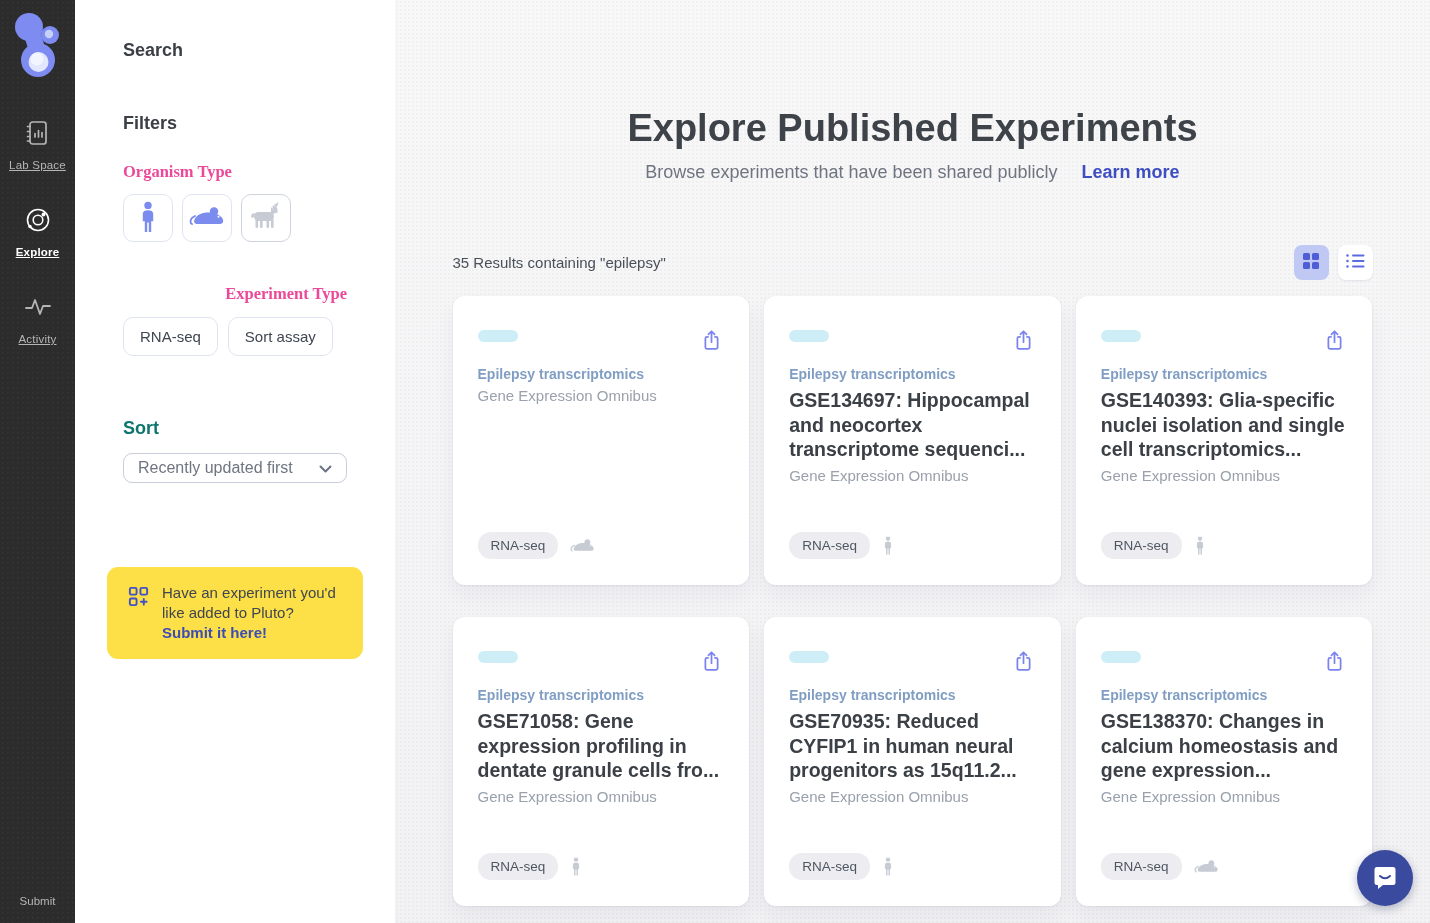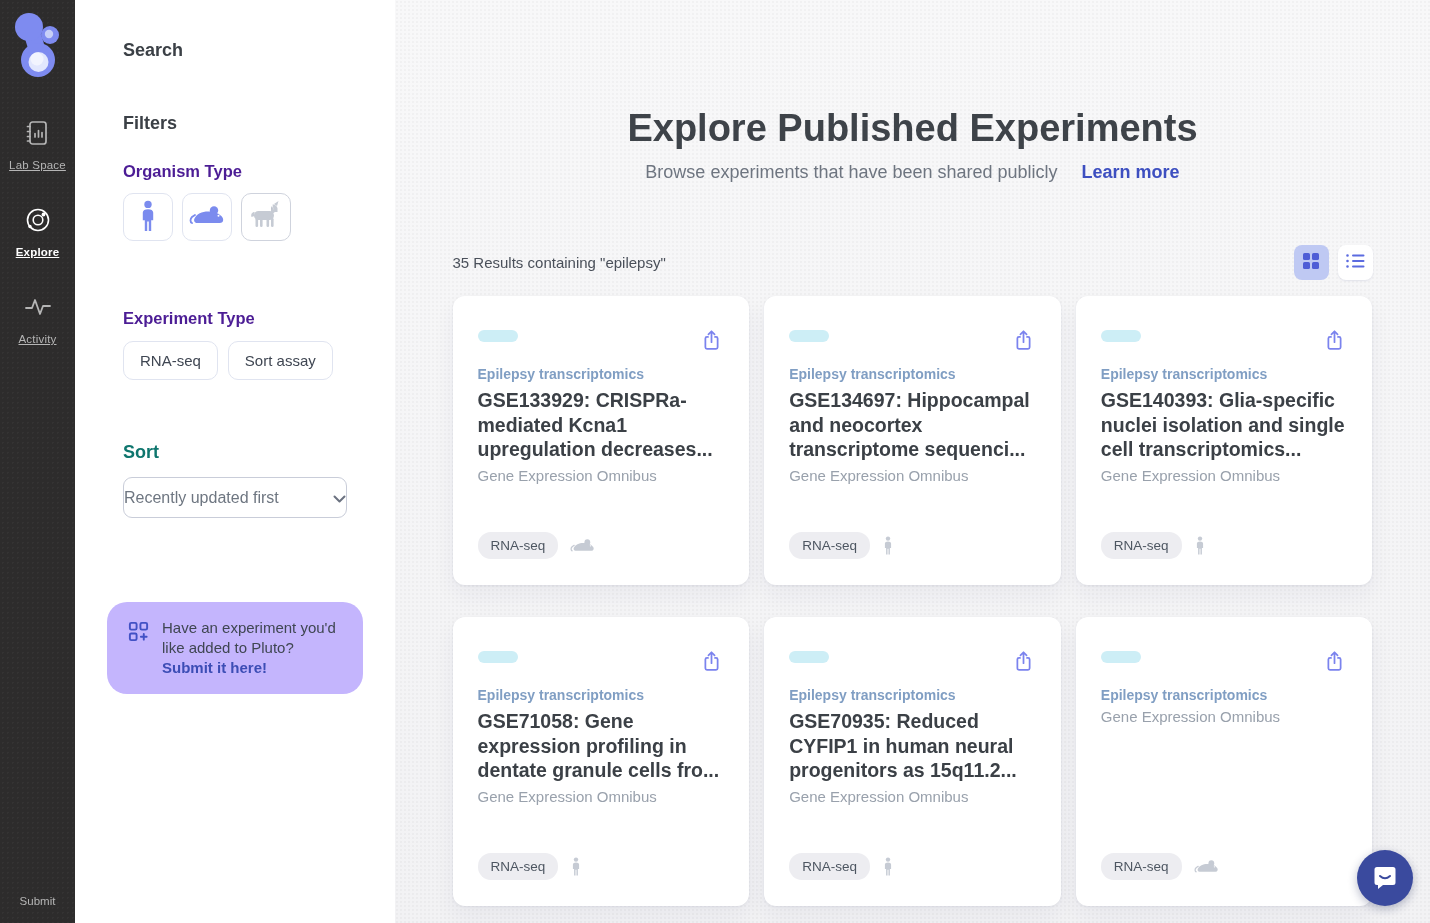--- a/index.html
+++ b/index.html
@@ -34,35 +34,35 @@
   
   .sidebar { width:320px; min-width:320px; height:100%; background:#ffffff;
     padding:40px 48px 0; position:relative; }
   .h1 { font-size:18px; font-weight:700; color:#3b4046; }
   .search-box { margin-top:14px; height:40px; border:1px solid #d6dae6; border-radius:8px;
     display:flex; align-items:center; padding:0 12px; background:#fff; }
   .search-box input { border:none; outline:none; flex:1; min-width:0;
     font-size:16px; color:#3f4652; font-family:inherit; }
   .icon-btn { background:none; border:none; cursor:pointer; display:flex; align-items:center; padding:2px; }
   .filters-h { margin-top:52px; }
-  .h2 { font-size:16.5px; font-weight:700; color:#4c1d95; }
+  .h2 { font-size:16.5px; font-weight:700; color:#ec4899;font-family:Liberation Serif, serif; }
   .organism-h { margin-top:28px; }
   .organism-row { margin-top:12px; display:flex; gap:9px; }
   .organism-btn { width:50px; height:48px; border:1px solid #e0e4f0; border-radius:10px;
     background:#fff; display:flex; align-items:center; justify-content:center; cursor:pointer; }
   .organism-btn.other { border-color:#cfd3dd; }
-  .experiment-h { margin-top:68px; }
+  .experiment-h { margin-top:42px;text-align:right; }
   .chip-row { margin-top:13px; display:flex; gap:10px; }
   .chip { border:1px solid #e0e4f0; border-radius:10px; background:#fff; cursor:pointer;
     font-size:15px; color:#3f4652; padding:10px 16px; font-family:inherit; }
   .sort-h { margin-top:62px; font-size:18px; color:#0f766e; }
-  .select { margin-top:14px; height:41px; border:1px solid #c9cdd9; border-radius:9px;
-    display:flex; align-items:center; justify-content:space-between; padding:0 0; cursor:pointer; background:#fff; }
+  .select { margin-top:14px; height:30px; border:1px solid #c9cdd9; border-radius:9px;
+    display:flex; align-items:center; justify-content:space-between; padding:0 14px; cursor:pointer; background:#fff; }
   .select .val { font-size:16px; color:#6e7681; }
-  .banner { margin-top:84px; margin-left:-16px; width:256px; background:#c4b5fd; border-radius:20px;
+  .banner { margin-top:84px; margin-left:-16px; width:256px; background:#fde047; border-radius:11px;
     padding:16px 20px 16px 20px; display:flex; align-items:flex-start; }
   .banner .txt { font-size:15px; line-height:20px; color:#3f4652; margin-left:12px; }
   .banner .link { color:#3c4db5; font-weight:700; cursor:pointer; }
 
   
   .main { flex:1; height:100%; overflow:hidden; position:relative;
     background:linear-gradient(#f8f8f9, #f2f2f4);
     display:flex; flex-direction:column; align-items:center; padding-top:106px; }
   .main::before { content:""; position:absolute; inset:0; pointer-events:none;
     background-image:radial-gradient(rgba(0,0,0,.028) 1px, transparent 1px); background-size:4px 4px; }
@@ -265,21 +265,20 @@
       <button class="icon-btn">
         <span>
           <svg width="21" height="24" viewBox="0 0 24 26" fill="none" stroke="#7b83ee" stroke-width="2" stroke-linecap="round" stroke-linejoin="round">
             <path d="M8 9.5H6.8C5.8 9.5 5 10.3 5 11.3v9.9c0 1 .8 1.8 1.8 1.8h10.4c1 0 1.8-.8 1.8-1.8v-9.9c0-1-.8-1.8-1.8-1.8H16"></path>
             <path d="M12 15.5V3.5 M8.5 6.5 L12 3 l3.5 3.5"></path>
           </svg>
         </span>
       </button>
     </div>
     <div class="card-category">Epilepsy transcriptomics</div>
-    <h3 class="card-title">GSE133929: CRISPRa-mediated Kcna1 upregulation decreases...</h3>
     <div class="card-source">Gene Expression Omnibus</div>
     <div class="tag-row">
       <span class="assay-tag">RNA-seq</span>
 
       <span style="display: inline-flex;">
         <svg width="25" height="18" viewBox="0 0 36 26">
           <path d="M3 20 C1 19 1 16 3 14 L6 12" fill="none" stroke="#c6cbd4" stroke-width="1.8" stroke-linecap="round"></path>
           <circle cx="25" cy="7.5" r="4.2" fill="#c6cbd4"></circle>
           <path d="M8 20 C5.5 20 4.5 17.5 5.5 15.5 C7.5 11 13 8.5 19 8.5 C25 8.5 31 10.5 33.5 14.5 C35 17 34 20 31 20 Z" fill="#c6cbd4"></path>
           <circle cx="29.5" cy="12.8" r="1" fill="#ffffff"></circle>
@@ -397,20 +396,21 @@
       <button class="icon-btn">
         <span>
           <svg width="21" height="24" viewBox="0 0 24 26" fill="none" stroke="#7b83ee" stroke-width="2" stroke-linecap="round" stroke-linejoin="round">
             <path d="M8 9.5H6.8C5.8 9.5 5 10.3 5 11.3v9.9c0 1 .8 1.8 1.8 1.8h10.4c1 0 1.8-.8 1.8-1.8v-9.9c0-1-.8-1.8-1.8-1.8H16"></path>
             <path d="M12 15.5V3.5 M8.5 6.5 L12 3 l3.5 3.5"></path>
           </svg>
         </span>
       </button>
     </div>
     <div class="card-category">Epilepsy transcriptomics</div>
+    <h3 class="card-title">GSE138370: Changes in calcium homeostasis and gene expression...</h3>
     <div class="card-source">Gene Expression Omnibus</div>
     <div class="tag-row">
       <span class="assay-tag">RNA-seq</span>
 
       <span style="display: inline-flex;">
         <svg width="25" height="18" viewBox="0 0 36 26">
           <path d="M3 20 C1 19 1 16 3 14 L6 12" fill="none" stroke="#c6cbd4" stroke-width="1.8" stroke-linecap="round"></path>
           <circle cx="25" cy="7.5" r="4.2" fill="#c6cbd4"></circle>
           <path d="M8 20 C5.5 20 4.5 17.5 5.5 15.5 C7.5 11 13 8.5 19 8.5 C25 8.5 31 10.5 33.5 14.5 C35 17 34 20 31 20 Z" fill="#c6cbd4"></path>
           <circle cx="29.5" cy="12.8" r="1" fill="#ffffff"></circle>

